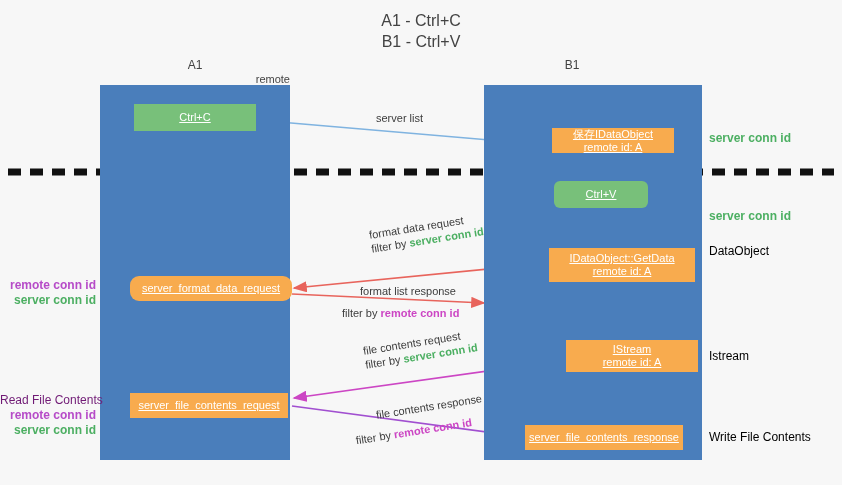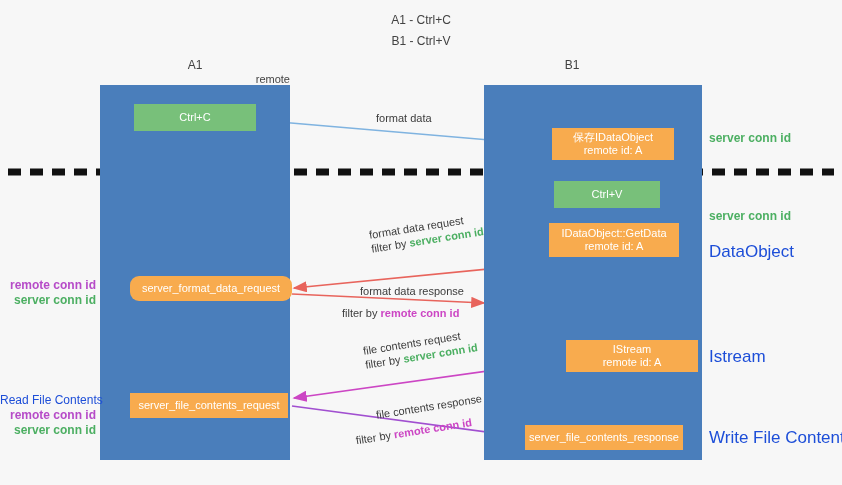--- a/index.html
+++ b/index.html
@@ -29,21 +29,21 @@
     pointer-events: none;
   }
   .abs { position: absolute; }
 
   
   .title-block {
     left: 0; top: 10px;
     width: 842px;
     text-align: center;
     color: #434343;
-    font-size: 12px;
+    font-size: 16px;
     line-height: 21px;
   }
 
   
   .lane-header {
     text-align: center;
     color: #434343;
     font-size: 12px;
     line-height: 14px;
   }
@@ -61,28 +61,29 @@
     box-sizing: border-box;
     display: flex;
     flex-direction: column;
     align-items: center;
     justify-content: center;
     color: #ffffff;
     font-size: 11px;
     line-height: 13px;
     text-align: center;
     padding: 12px 4px;
+    text-decoration: underline;
   }
   .node.orange { background: #f8ab4e; }
   .node.green  { background: #78c07a; }
 
   
   .side-label {
-    color: #1d4ed8;
-    font-size: 17px;
+    color: #000000;
+    font-size: 12px;
     line-height: 15px;
     white-space: nowrap;
     text-align: right;
   }
   .conn-green {
     color: #4caf62;
     font-weight: bold;
     font-size: 12px;
     line-height: 15px;
     white-space: nowrap;
@@ -102,21 +103,21 @@
     line-height: 14px;
     white-space: nowrap;
   }
   .edge-label.rot { transform: rotate(-9deg); transform-origin: left top; }
   .edge-label .g { color: #4caf62; font-weight: bold; }
   .edge-label .m { color: #cc46c4; font-weight: bold; }
 
   
   .left-stack { text-align: right; }
   .left-stack .plain {
-    color: #1d4ed8;
+    color: #701a75;
     font-size: 12px;
     line-height: 16px;
     white-space: nowrap;
   }
 </style>
 </head>
 <body>
 
 <div id="stage">
 
@@ -181,30 +182,30 @@
   </div>
 
   <div class="abs node orange" style="left:130px; top:276px; width:162px; height:25px;border-radius:9px;">
     <span>server_format_data_request</span>
   </div>
 
   <div class="abs node orange" style="left:130px; top:393px; width:158px; height:25px;">
     <span>server_file_contents_request</span>
   </div>
 
-  <div class="abs node orange" style="left:552px; top:128px; width:122px; height:32px;">
+  <div class="abs node orange" style="left:552px; top:128px; width:122px; height:25px;">
     <span>保存IDataObject</span>
     <span>remote id: A</span>
   </div>
 
-  <div class="abs node green" style="left:554px; top:181px; width:106px; height:27px;">
+  <div class="abs node green" style="left:554px; top:181px; width:94px; height:27px;border-radius:6px;">
     <span>Ctrl+V</span>
   </div>
 
-  <div class="abs node orange" style="left:549px; top:223px; width:130px; height:34px;">
+  <div class="abs node orange" style="left:549px; top:248px; width:146px; height:34px;">
     <span>IDataObject::GetData</span>
     <span>remote id: A</span>
   </div>
 
   <div class="abs node orange" style="left:566px; top:340px; width:132px; height:32px;">
     <span>IStream</span>
     <span>remote id: A</span>
   </div>
 
 
@@ -226,33 +227,33 @@
     <div class="conn-magenta" style="text-align:right;">remote conn id</div>
     <div class="conn-green" style="text-align:right;">server conn id</div>
   </div>
 
   <div class="abs left-stack" style="left:0px; top:392px; width:96px;">
     <div class="plain">Read File Contents</div>
     <div class="conn-magenta" style="text-align:right;">remote conn id</div>
     <div class="conn-green" style="text-align:right;">server conn id</div>
   </div>
 
-  <div class="abs edge-label" style="left:376px; top:111px;">format data</div>
+  <div class="abs edge-label" style="left:376px; top:111px;">server list</div>
 
   <div class="abs" style="left:368px; top:228px;">
     <div class="edge-label rot" style="position:relative;">
       <div>format data request</div>
       <div>
         <span>filter by </span><span class="g">server conn id</span>
       </div>
     </div>
   </div>
 
   <div class="abs" style="left:360px; top:284px;">
-    <div class="edge-label">format data response</div>
+    <div class="edge-label">format list response</div>
     <div class="edge-label" style="margin-top:8px; margin-left:-18px;">
       <span>filter by </span><span class="m">remote conn id</span>
     </div>
   </div>
 
   <div class="abs" style="left:362px; top:344px;">
     <div class="edge-label rot" style="position:relative;">
       <div>file contents request</div>
       <div>
         <span>filter by </span><span class="g">server conn id</span>

